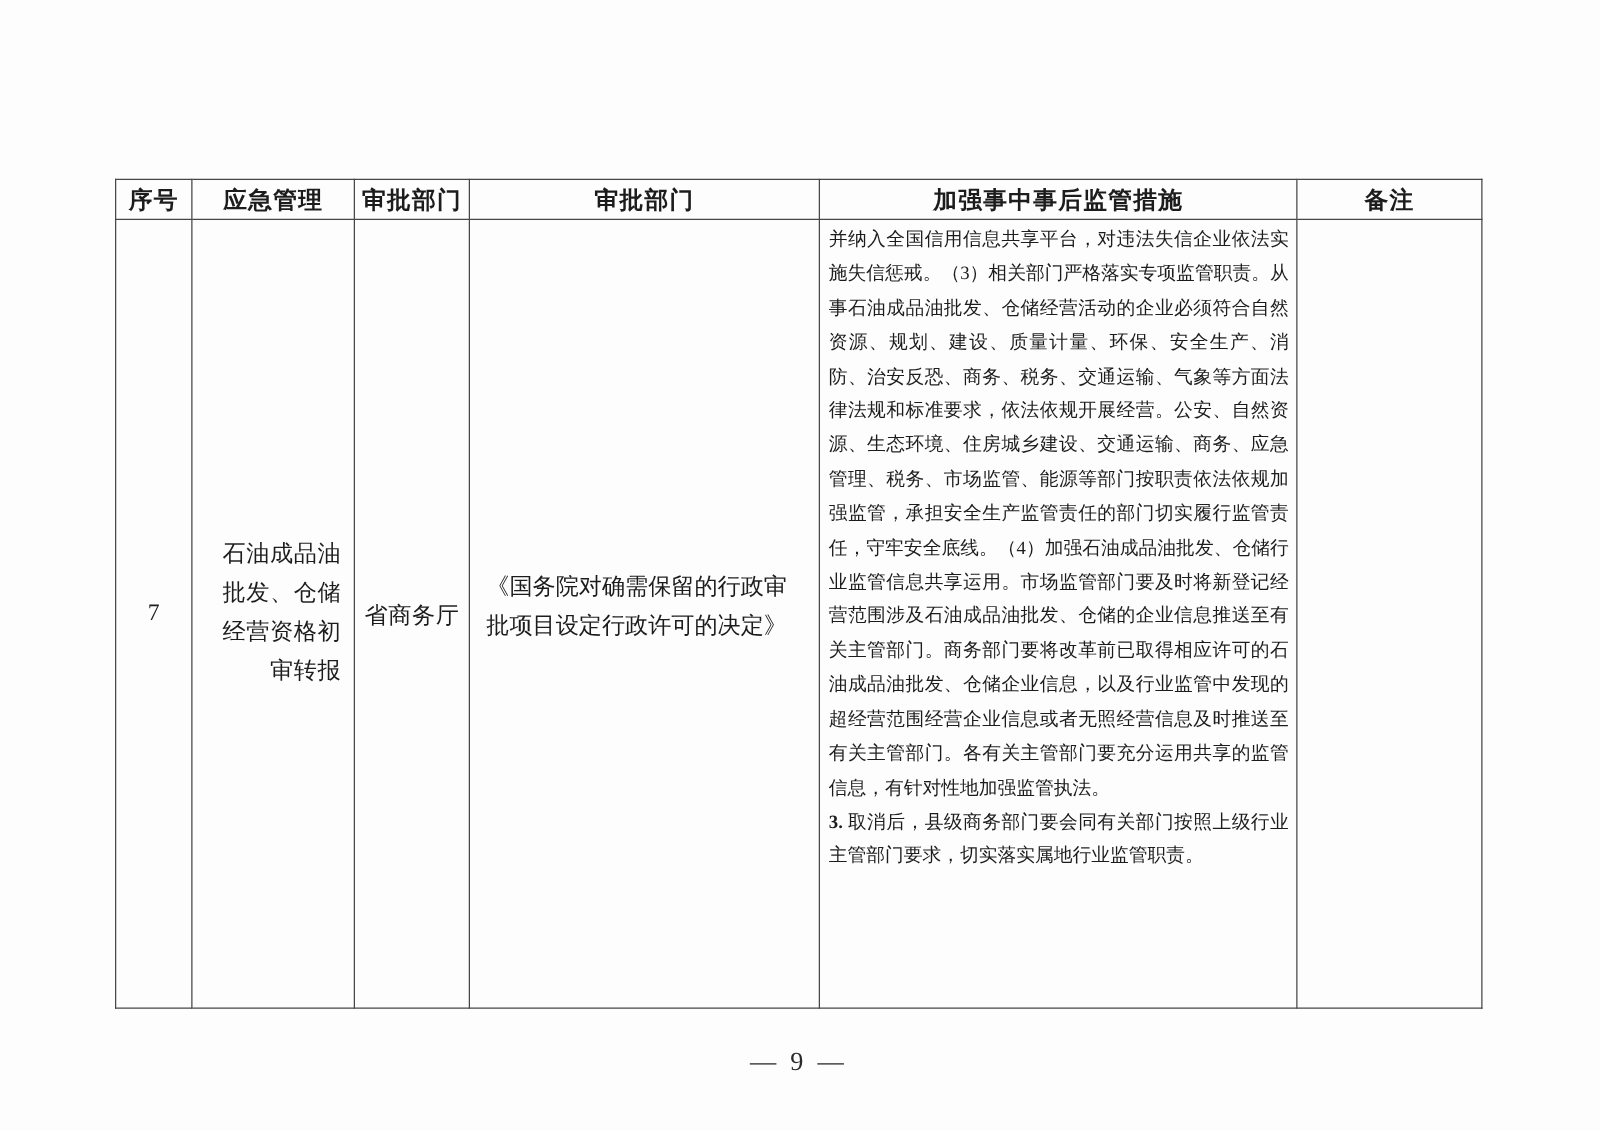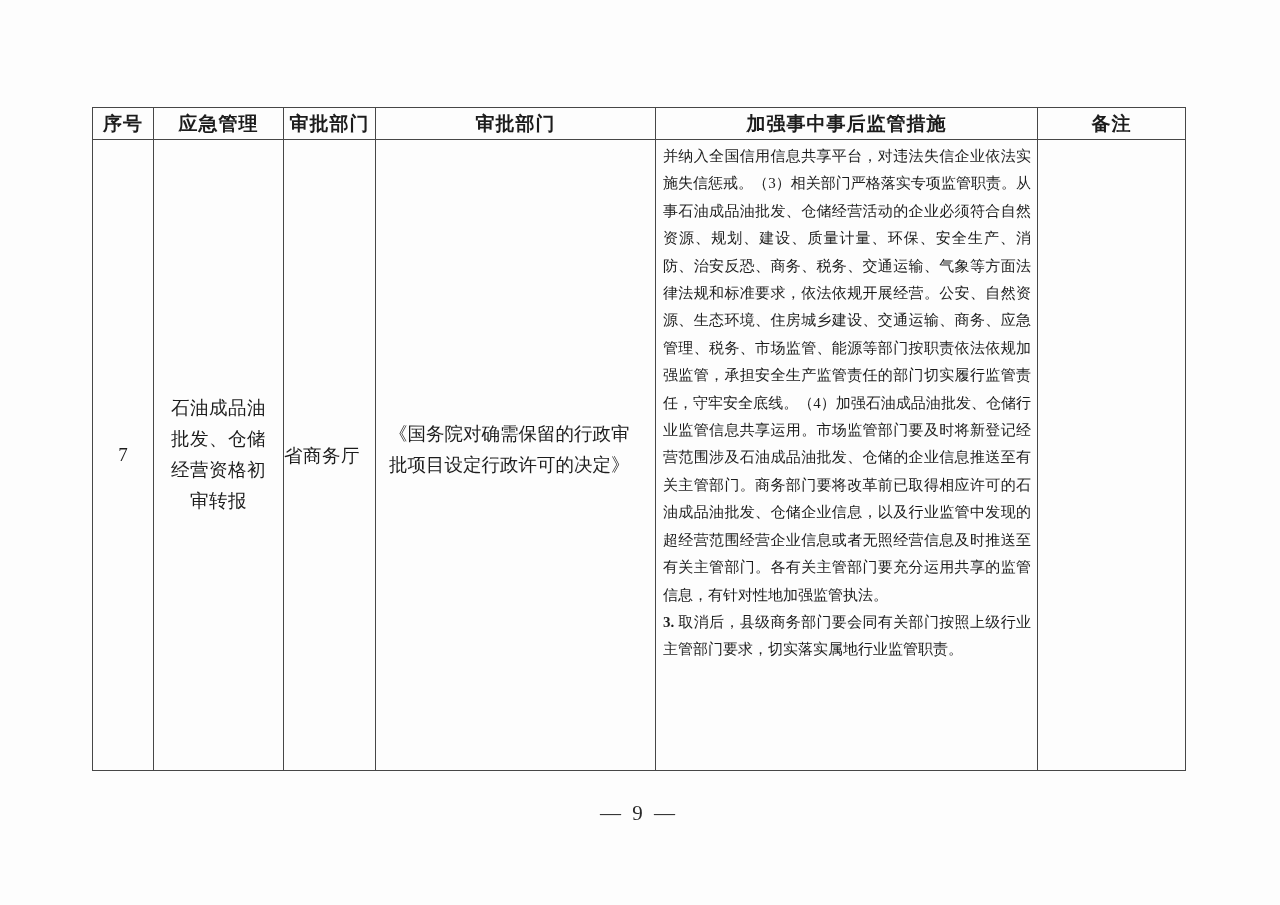--- a/index.html
+++ b/index.html
@@ -4,21 +4,21 @@
 <style>
   * { margin: 0; padding: 0; box-sizing: border-box; }
   html, body {
     width: 1280px; height: 905px;
     background: #fdfdfd;
     font-family: "Liberation Serif", "DejaVu Serif", serif;
     color: #1c1c1c;
     position: relative;
     overflow: hidden;
   }
-  .page { position: absolute; inset: 0; }
+  .page { position: absolute; inset: 0; margin-top: 36px; }
 
   table.doc-table {
     position: absolute;
     left: 92px; top: 107px;
     width: 1093px;
     border-collapse: collapse;
     table-layout: fixed;
   }
   .doc-table th, .doc-table td {
     border: 1px solid #474747;
@@ -42,25 +42,25 @@
   .col-note  { width: 148px; }
 
   td.seq-cell {
     text-align: center;
     font-size: 19px;
   }
   td.name-cell {
     font-size: 18.5px;
     line-height: 31px;
     padding: 0 10px;
-    text-align: center;
+    text-align: right;
     letter-spacing: 0.5px;
   }
   td.dept-cell {
-    text-align: left;
+    text-align: center;
     font-size: 18.5px;
     letter-spacing: 0.5px;
   }
   td.basis-cell {
     font-size: 18.5px;
     line-height: 31px;
     padding: 0 8px 11px 13px;
     text-align: left;
   }
   td.measures-cell {

